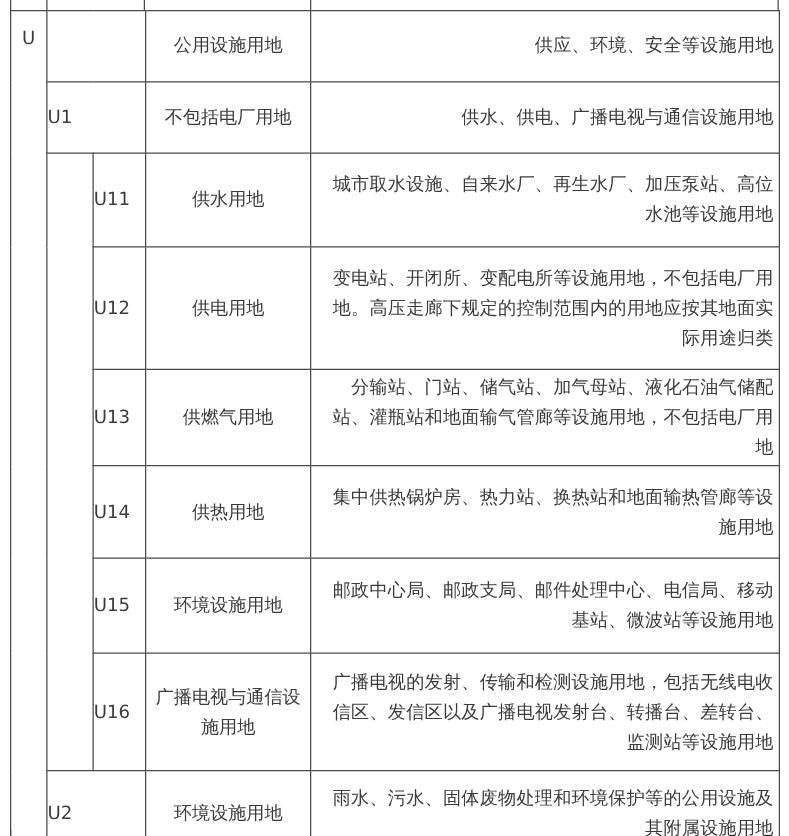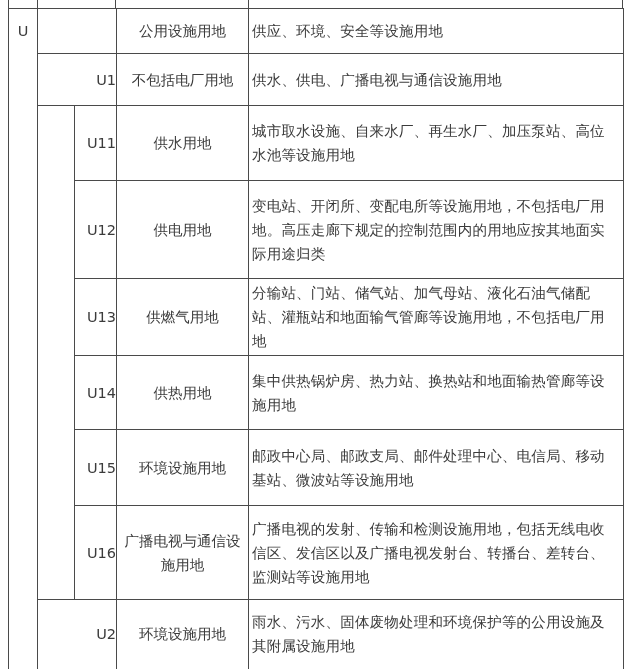--- a/index.html
+++ b/index.html
@@ -22,43 +22,43 @@
     table-layout:fixed;
     width:615px;
   }
   table.landuse td{
     border:1px solid #4a4a4a;
     font-size:14.5px;
     color:#3b3b3b;
     overflow:hidden;
   }
   td.code{
-    text-align:right;
+    text-align:left;
     vertical-align:middle;
     font-size:15px;
     padding:0;
   }
   td.code-root{
     text-align:center;
     vertical-align:top;
     font-size:15px;
     padding:0;
     border-bottom:none; 
   }
   td.code-root .root-label{
     display:block;height:45px;line-height:45px;text-align:center;
   }
   td.name{
     text-align:center;
     vertical-align:middle;
     line-height:24px;
-    padding:4px 5px;
+    padding:16px 5px;
   }
   td.desc{
-    text-align:left;
+    text-align:right;
     vertical-align:middle;
     line-height:24px;
     padding:2px 4px 2px 3px;
     letter-spacing:0.2px;
   }
   tr.r9 td{border-bottom-width:2px;}
 </style>
 </head>
 <body>
 

